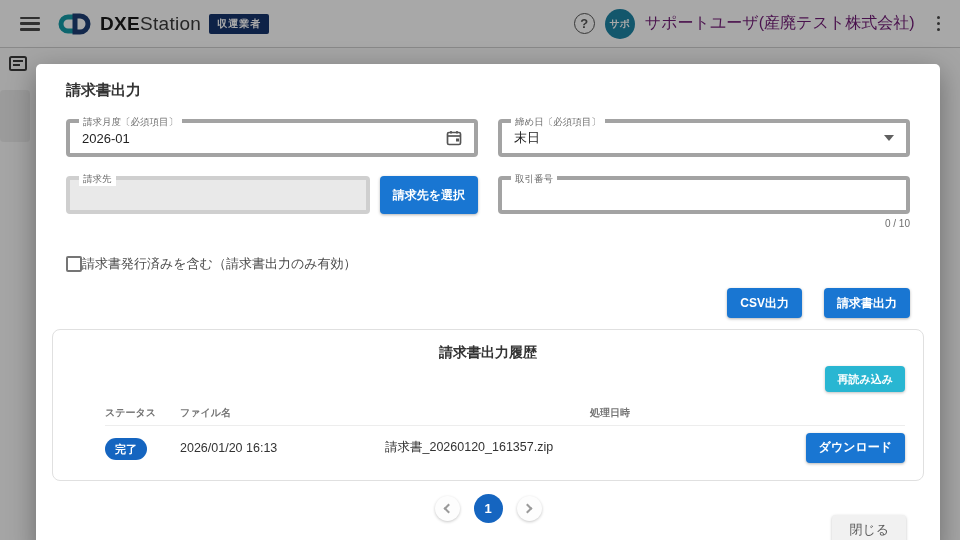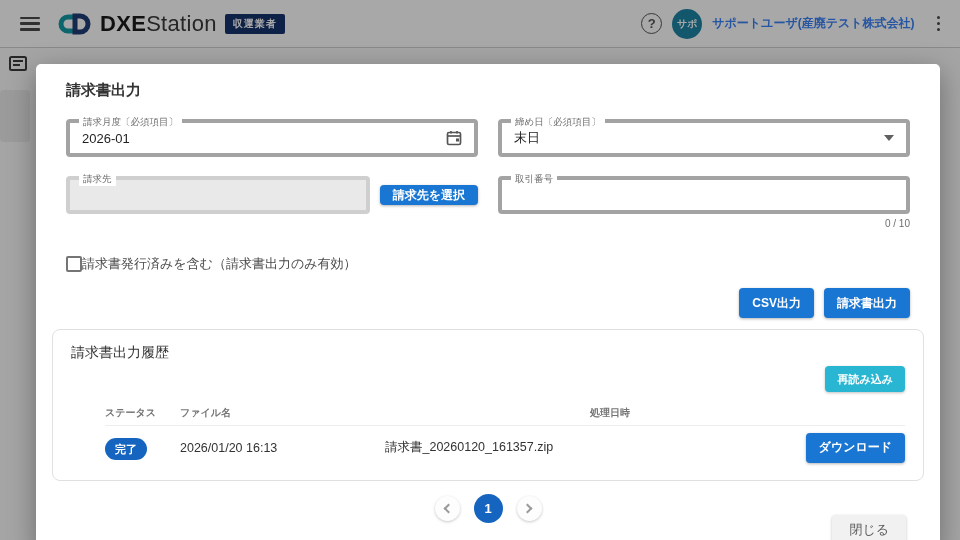--- a/index.html
+++ b/index.html
@@ -6,30 +6,30 @@
   html,body { width:960px; height:540px; overflow:hidden; }
   body { font-family:"Liberation Sans","DejaVu Sans",sans-serif; background:#fff; }
   .screen { position:relative; width:960px; height:540px; overflow:hidden; background:#fafafa; }
 
   
   .appbar { position:absolute; top:0; left:0; right:0; height:48px; background:#fff;
             border-bottom:1px solid #d0d0d0; display:flex; align-items:center; padding:0 14px; }
   .hamburger { width:20px; height:14px; display:flex; flex-direction:column; justify-content:space-between; margin:0 18px 0 6px; cursor:pointer; }
   .hamburger span { display:block; height:2.5px; background:#4a4a4a; border-radius:1px; }
   .logo-wrap { display:flex; align-items:center; gap:8px; }
-  .brand { font-size:22px; letter-spacing:.3px; color:#1b1b1b; }
+  .brand { font-size:19px; letter-spacing:.3px; color:#1b1b1b; }
   .brand b { font-weight:bold; }
   .brand .lite { font-weight:300; color:#3a3a3a; }
   .role-badge { background:#16346c; color:#fff; font-size:10px; font-weight:bold; padding:3px 8px; border-radius:2px; letter-spacing:1px; }
   .appbar-right { margin-left:auto; display:flex; align-items:center; gap:10px; }
   .help-circle { width:21px; height:21px; border-radius:50%; border:1.6px solid #555; color:#555;
                  display:flex; align-items:center; justify-content:center; font-size:13px; font-weight:bold; }
   .avatar { width:30px; height:30px; border-radius:50%; background:#1d84a5; color:#fff; font-size:10px;
             display:flex; align-items:center; justify-content:center; font-weight:bold; }
-  .user-name { font-size:12px; color:#3b82f6;font-weight:bold; }
+  .user-name { font-size:16px; color:#701a75; }
   .kebab { display:flex; flex-direction:column; gap:2.5px; padding:4px 6px; margin-left:6px; cursor:pointer; }
   .kebab i { width:3.5px; height:3.5px; border-radius:50%; background:#4a4a4a; }
   .bg-page-icon { position:absolute; top:56px; left:9px; }
   .bg-panel { position:absolute; top:90px; left:0; width:30px; height:52px; background:#ececec; border-radius:4px; }
 
   
   .overlay { position:absolute; inset:0; background:rgba(0,0,0,.34); z-index:5; }
   .modal { position:absolute; left:28px; top:64px; width:904px; height:488px; background:#fff;
            border-radius:5px; z-index:10; box-shadow:0 8px 28px rgba(0,0,0,.35); padding:0 16px;margin-left:8px; }
   .modal-title { font-size:15px; font-weight:bold; color:#333; margin:17px 0 0 14px; }
@@ -40,41 +40,41 @@
 
   .mfield { position:relative; border:4px solid #a3a3a3; border-radius:4px; height:38px;
             display:flex; align-items:center; padding:0 12px; background:#fff; }
   .mfield.disabled { background:#e9e9e9; border-color:#cfcfcf; }
   .mlabel { position:absolute; top:-7px; left:9px; background:#fff; padding:0 4px; font-size:9.5px; color:#6e6e6e; white-space:nowrap; }
   .mvalue { font-size:13px; color:#1f1f1f; }
   .field-tail { margin-left:auto; display:flex; align-items:center; color:#555; }
   .caret-down { width:0; height:0; border-left:5px solid transparent; border-right:5px solid transparent; border-top:6px solid #606060; }
   .counter { text-align:right; font-size:10px; color:#6e6e6e; margin-top:4px; }
 
-  .pair { display:flex; gap:10px; align-items:center; }
+  .pair { display:flex; gap:10px; align-items:flex-end; }
   .pair .mfield { flex:1; }
 
   .btn { border:none; cursor:pointer; font-family:inherit; display:inline-flex; align-items:center; justify-content:center; }
   .btn-primary { background:#1976d2; color:#fff; font-size:12px; font-weight:bold; height:30px; padding:0 13px;
                  border-radius:4px; box-shadow:0 1px 3px rgba(0,0,0,.3); white-space:nowrap; }
-  .btn-select { height:20px; }
+  .btn-select { height:38px; }
   .btn-cyan { background:#29b6d2; color:#fff; font-size:11px; font-weight:bold; height:26px; padding:0 12px;
               border-radius:4px; box-shadow:0 1px 3px rgba(0,0,0,.25); }
   .btn-close { background:#f1f1f1; color:#5a5a5a; font-size:13px; height:30px; padding:0 17px; border-radius:4px;
                box-shadow:0 1px 3px rgba(0,0,0,.25); position:absolute; right:34px; bottom:7px; }
 
   .check-row { display:flex; align-items:center; margin-top:26px; }
   .checkbox { width:16px; height:16px; border:2px solid #757575; border-radius:2px; background:#fff; flex:0 0 auto; }
   .check-label { font-size:13px; color:#4a4a4a; }
 
-  .action-row { display:flex; justify-content:flex-end; gap:10px; margin-top:15px; }
+  .action-row { display:flex; justify-content:flex-end; gap:22px; margin-top:15px; }
 
   
   .card { border:1px solid #e0e0e0; border-radius:8px; margin-top:11px; padding:14px 18px 0 18px; height:152px; }
-  .card-title { font-size:14px; font-weight:normal; color:#333; }
+  .card-title { font-size:14px; font-weight:bold; color:#333;text-align:center; }
   .card-toolbar { display:flex; justify-content:flex-end; margin-top:4px; }
   .tbl { margin:9px 0 0 34px; }
   .tbl-head { display:flex; align-items:center; height:24px; }
   .tbl-head .c { font-size:10px; font-weight:bold; color:#757575; }
   .tbl-row { display:flex; align-items:center; height:44px; border-top:1px solid #ededed; }
   .c1 { width:75px; }
   .c2 { width:205px; }
   .c3 { flex:1; }
   .c4 { width:110px; display:flex; justify-content:flex-end; }
   .cell { font-size:12.5px; color:#333; }

